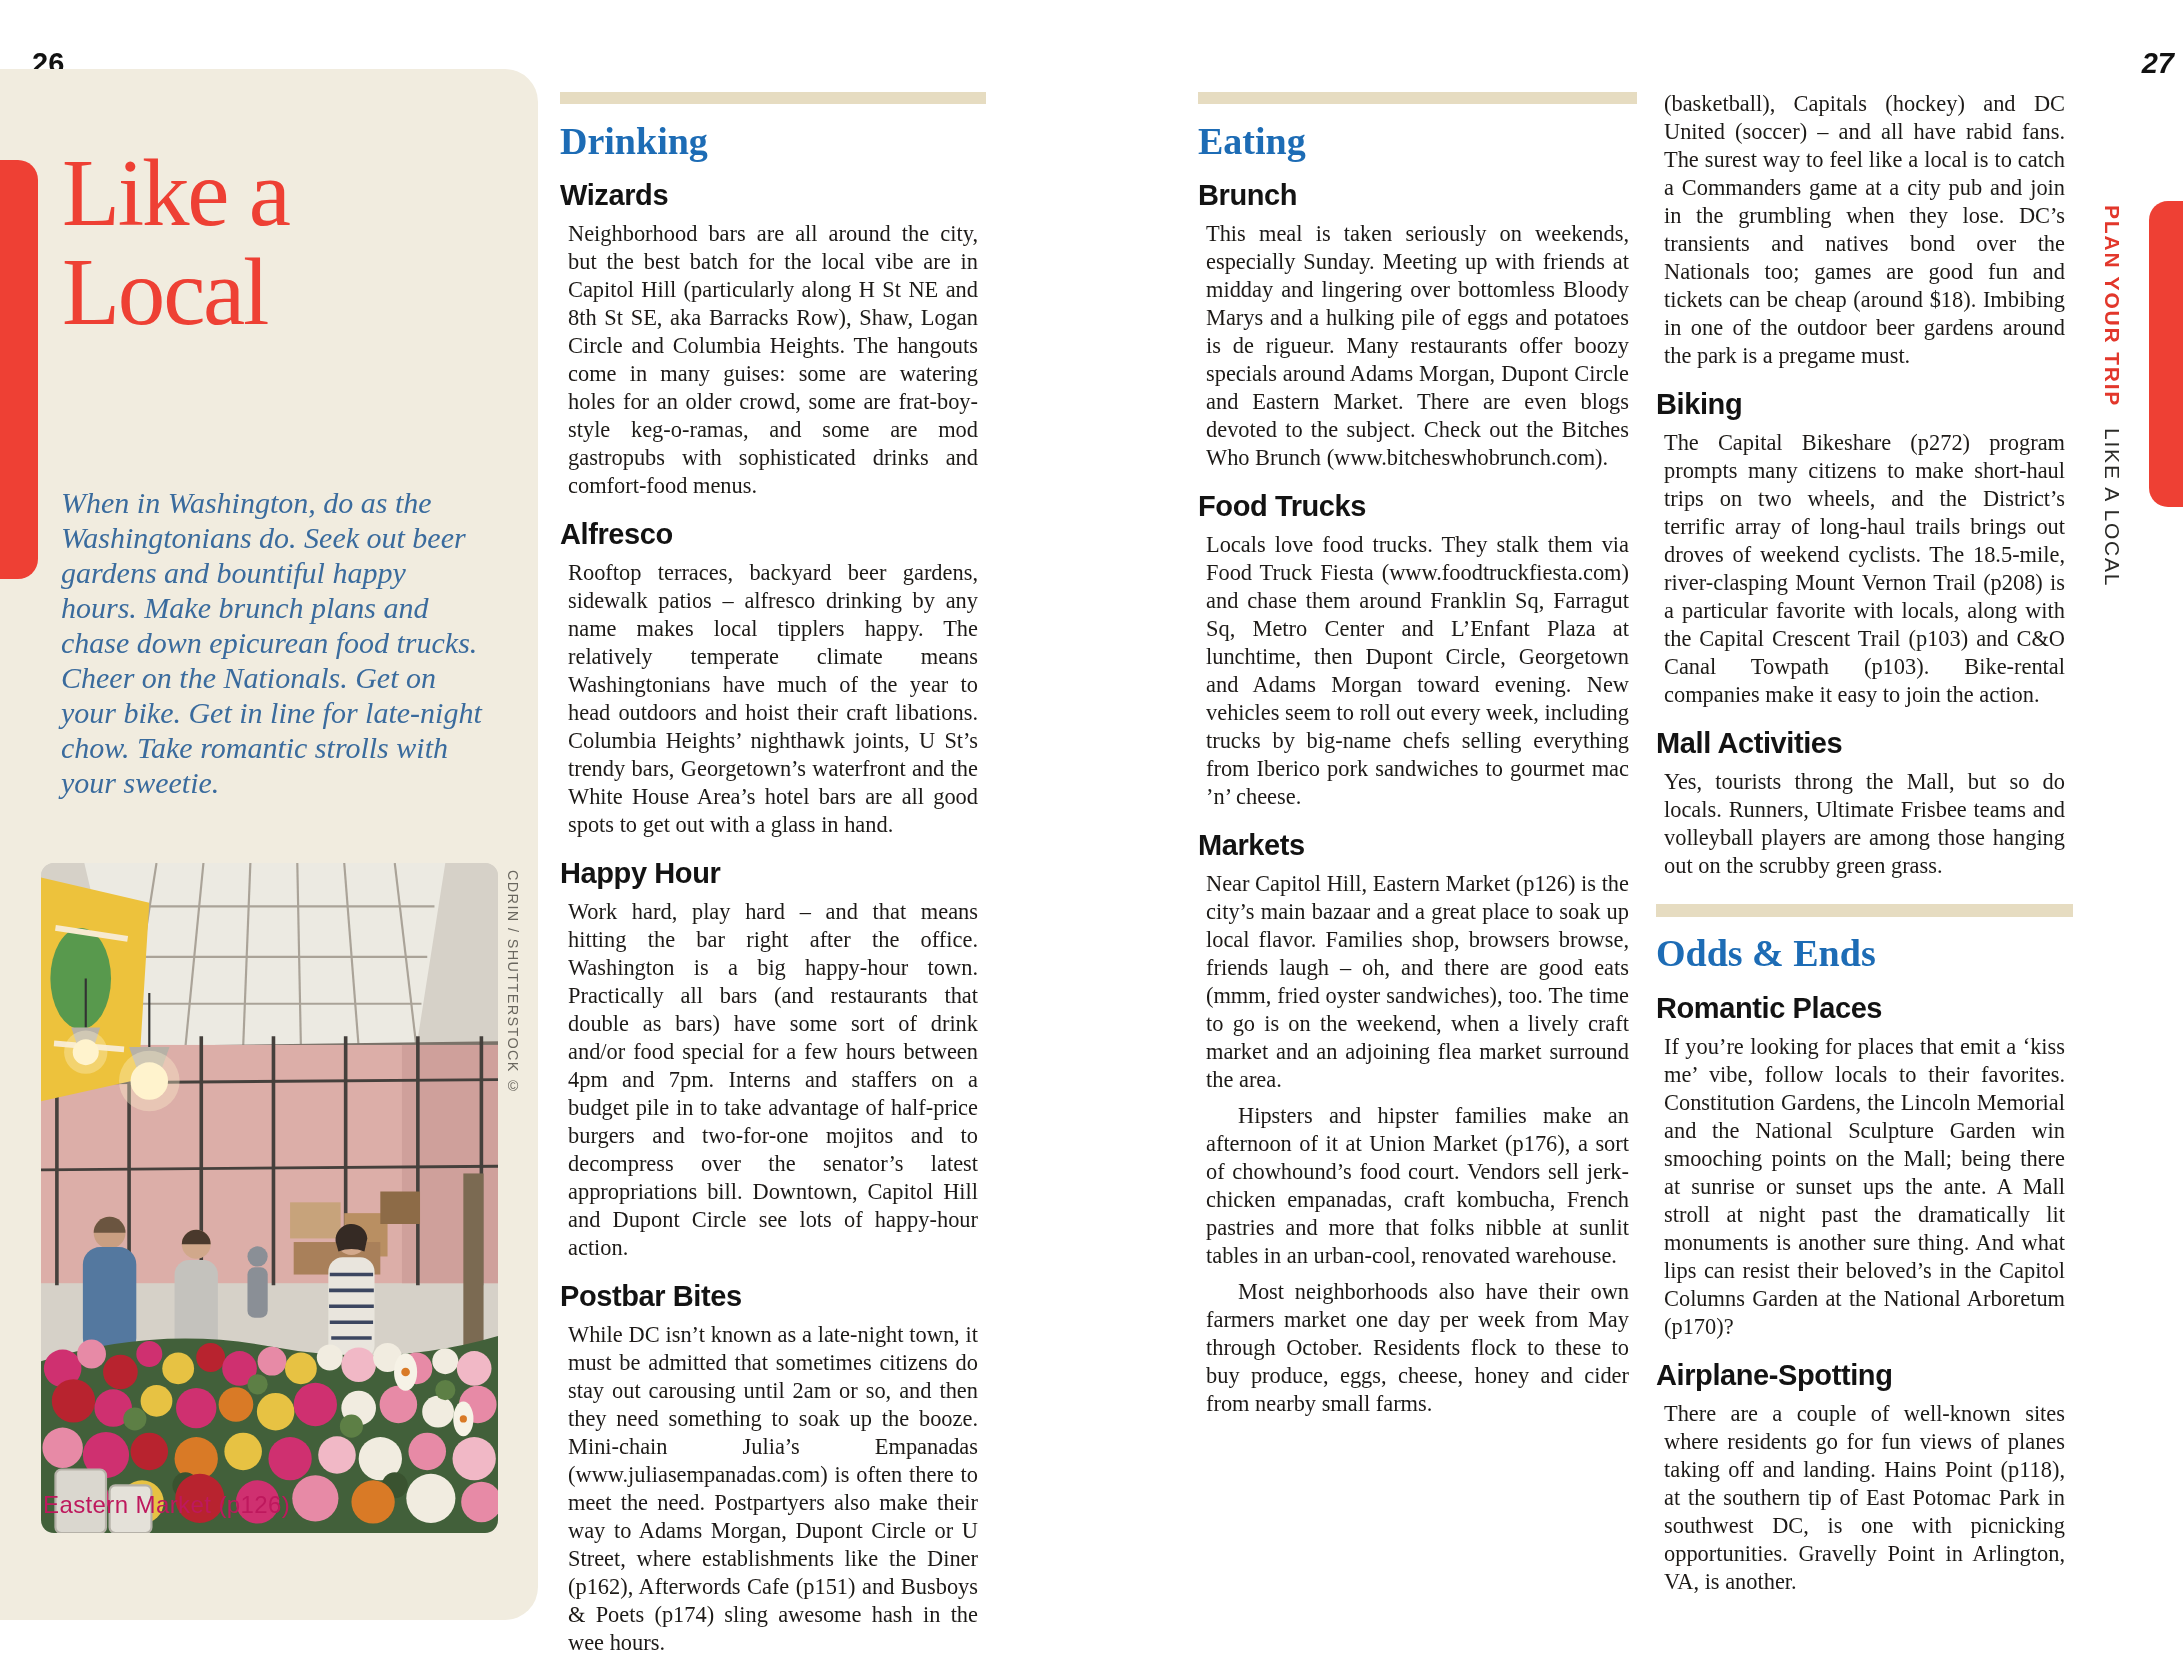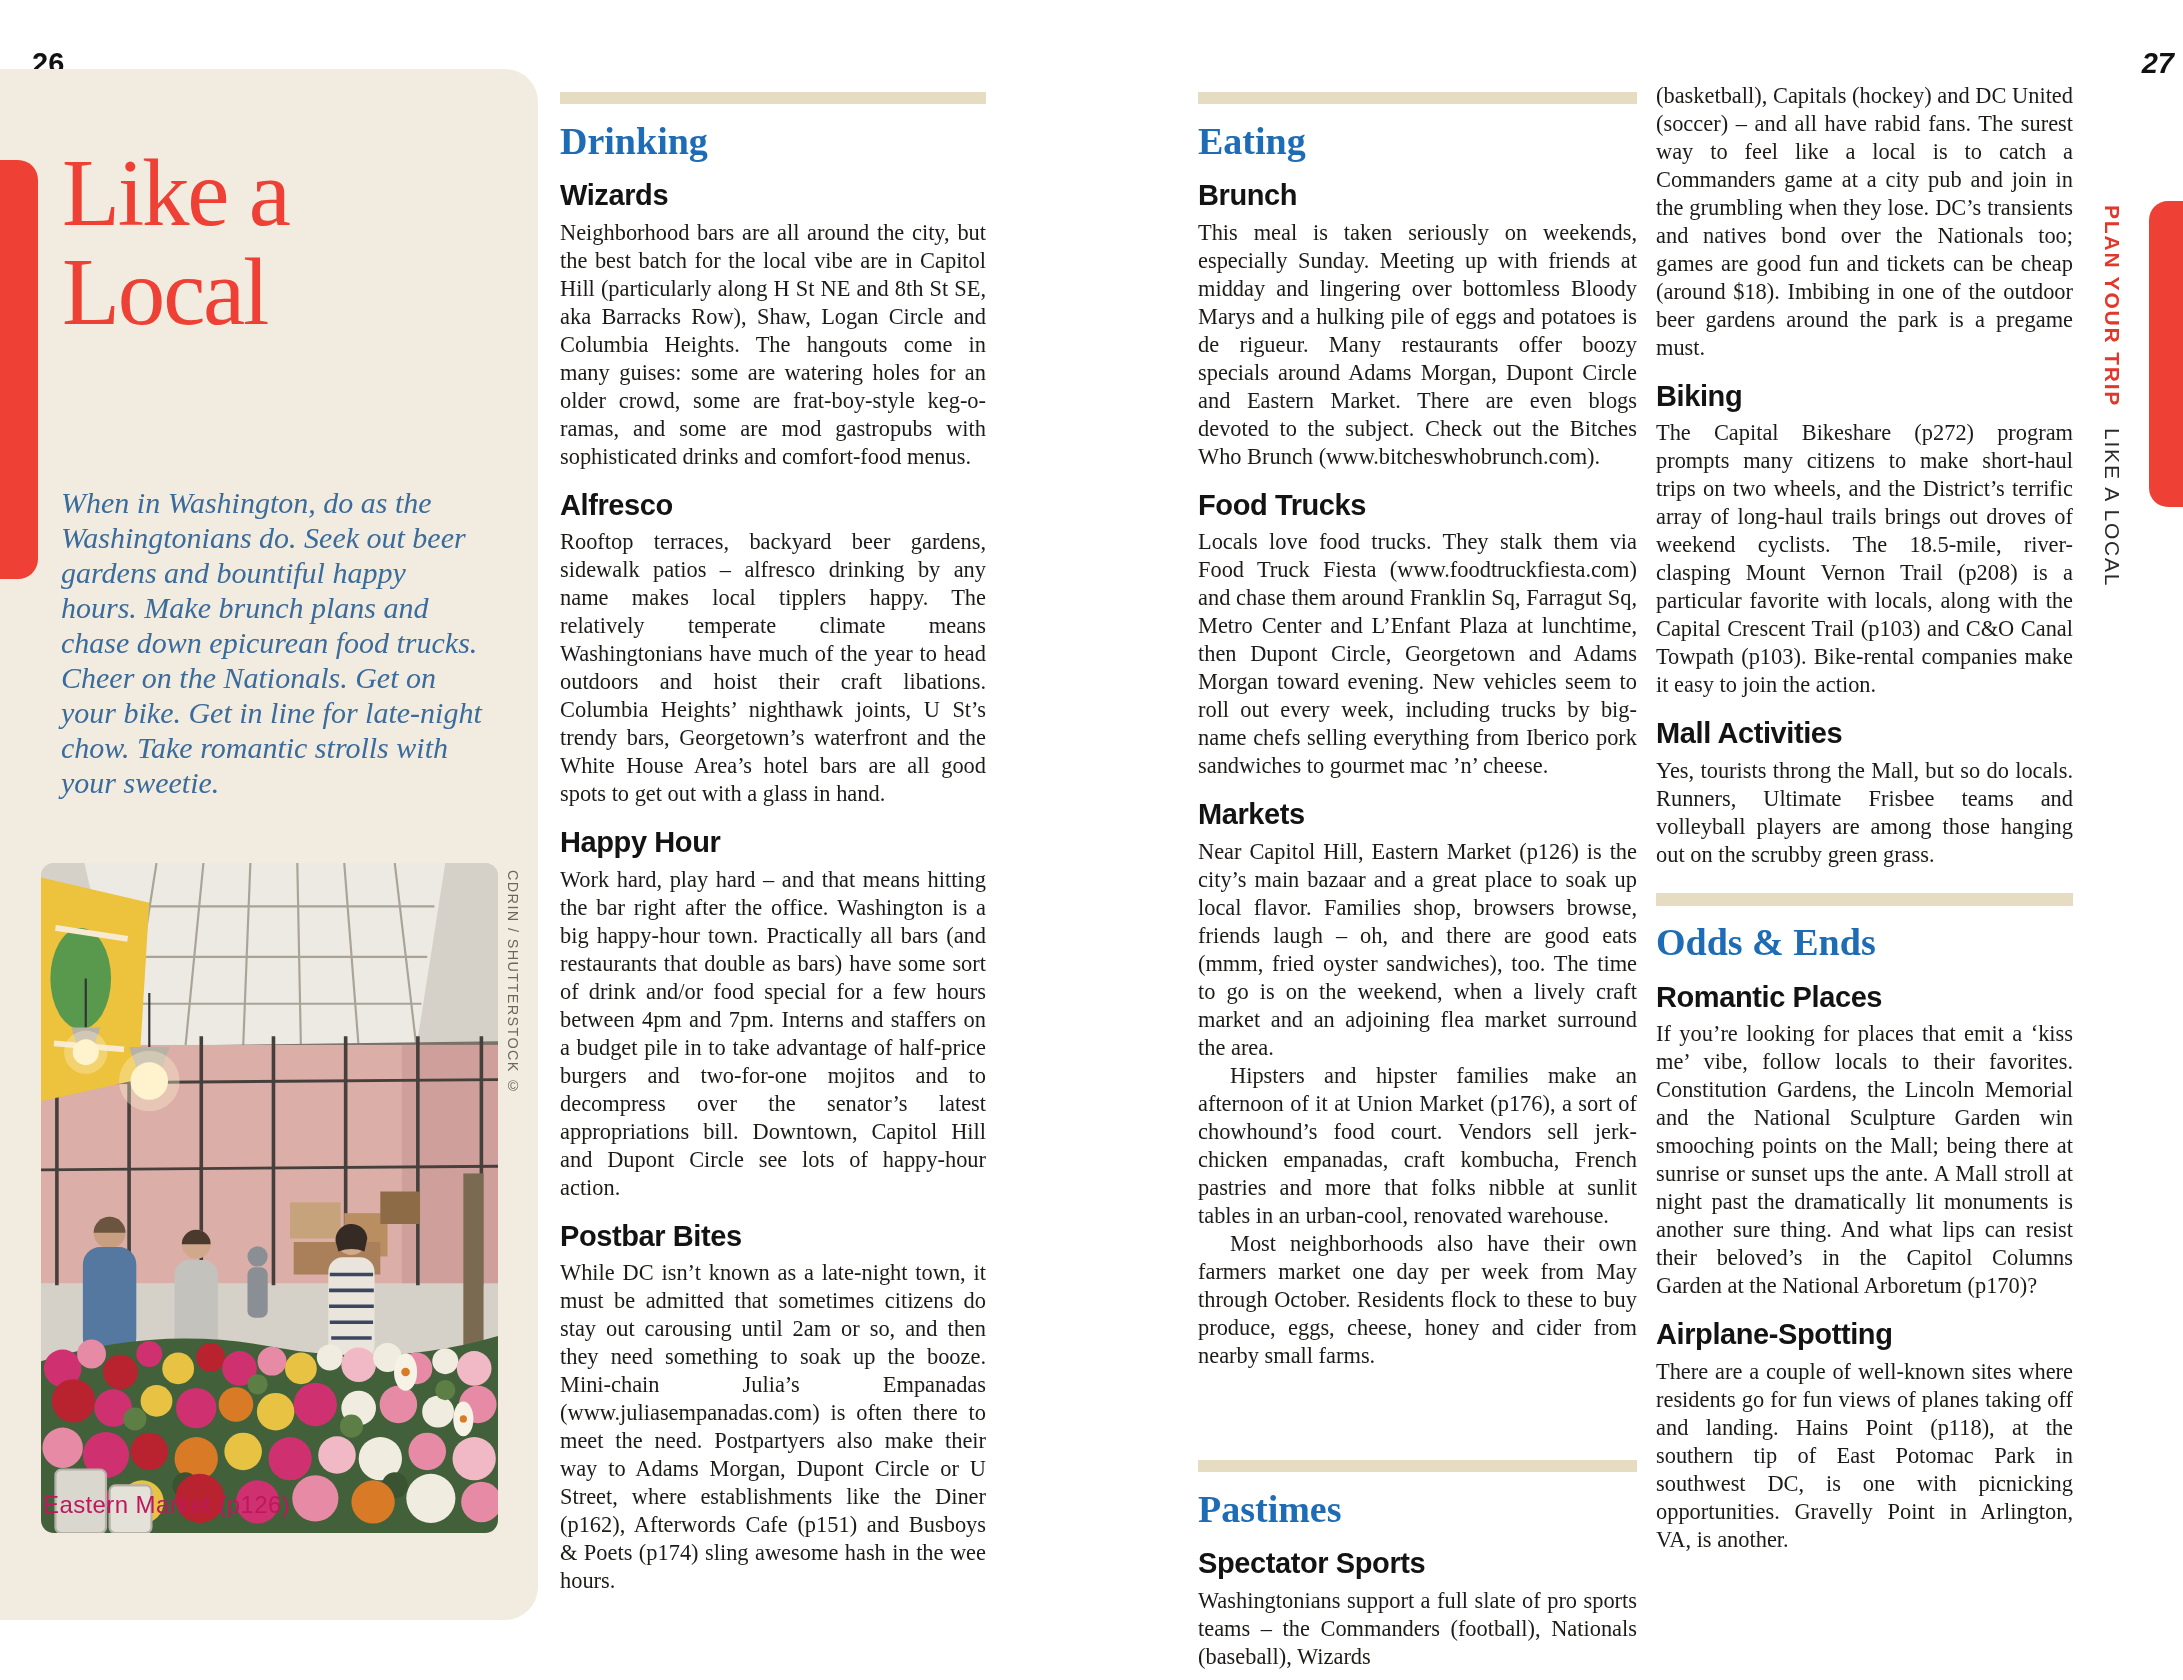--- a/index.html
+++ b/index.html
@@ -31,21 +31,21 @@
   .col{position:absolute;top:92px;}
   .col1{left:560px;width:426px;}
   .col2{left:1198px;width:439px;}
   .col3{left:1656px;top:82px;width:417px;}
   .pastimes-block{position:absolute;left:1198px;top:1460px;width:439px;}
   .rule{height:12.3px;background:#e6dcc1;}
   h2.section{margin:17.3px 0 10px;font-family:"Liberation Serif",serif;font-weight:700;
              font-size:38px;line-height:1.05;color:#1d6cb5;}
   h3.subhead{margin:19px 0 6.5px;font:700 29px/1.1 "Liberation Sans",sans-serif;
              letter-spacing:-0.4px;color:#131313;}
-  .col p, .pastimes-block p{margin:0;font-size:22.4px;line-height:28px;text-align:justify;color:#1d1a17;}
+  .col p, .pastimes-block p{margin:8px;font-size:22.4px;line-height:28px;text-align:justify;color:#1d1a17;}
   p.indent{text-indent:32px;}
   .col3 .rule{margin-top:24.5px;}
 
   
   .tab-bar{position:absolute;right:0;top:201px;width:34px;height:306px;background:#ee4034;
            border-radius:19px 0 0 19px;}
   .tab-text{position:absolute;left:2100px;top:205px;writing-mode:vertical-rl;
             font-family:"Liberation Sans",sans-serif;font-size:21px;letter-spacing:1.8px;white-space:nowrap;}
   .tab-plan{color:#e2372b;font-weight:700;}
   .tab-like{color:#2b2b28;font-weight:400;margin-top:13px;}
@@ -224,26 +224,20 @@
     <h3 class="subhead">Brunch</h3>
     <p>This meal is taken seriously on weekends, especially Sunday. Meeting up with friends at midday and lingering over bottomless Bloody Marys and a hulking pile of eggs and potatoes is de rigueur. Many restaurants offer boozy specials around Adams Morgan, Dupont Circle and Eastern Market. There are even blogs devoted to the subject. Check out the Bitches Who Brunch (www.bitcheswhobrunch.com).</p>
     <h3 class="subhead">Food Trucks</h3>
     <p>Locals love food trucks. They stalk them via Food Truck Fiesta (www.foodtruckfiesta.com) and chase them around Franklin Sq, Farragut Sq, Metro Center and L’Enfant Plaza at lunchtime, then Dupont Circle, Georgetown and Adams Morgan toward evening. New vehicles seem to roll out every week, including trucks by big-name chefs selling everything from Iberico pork sandwiches to gourmet mac ’n’ cheese.</p>
     <h3 class="subhead">Markets</h3>
     <p>Near Capitol Hill, Eastern Market (p126) is the city’s main bazaar and a great place to soak up local flavor. Families shop, browsers browse, friends laugh – oh, and there are good eats (mmm, fried oyster sandwiches), too. The time to go is on the weekend, when a lively craft market and an adjoining flea market surround the area.</p>
     <p class="indent">Hipsters and hipster families make an afternoon of it at Union Market (p176), a sort of chowhound’s food court. Vendors sell jerk-chicken empanadas, craft kombucha, French pastries and more that folks nibble at sunlit tables in an urban-cool, renovated warehouse.</p>
     <p class="indent">Most neighborhoods also have their own farmers market one day per week from May through October. Residents flock to these to buy produce, eggs, cheese, honey and cider from nearby small farms.</p>
   </section>
 
-  <section class="pastimes-block">
-    <div class="rule"></div>
-    <h2 class="section">Pastimes</h2>
-    <h3 class="subhead">Spectator Sports</h3>
-    <p>Washingtonians support a full slate of pro sports teams – the Commanders (football), Nationals (baseball), Wizards</p>
-  </section>
 
   <section class="col col3">
     <p>(basketball), Capitals (hockey) and DC United (soccer) – and all have rabid fans. The surest way to feel like a local is to catch a Commanders game at a city pub and join in the grumbling when they lose. DC’s transients and natives bond over the Nationals too; games are good fun and tickets can be cheap (around $18). Imbibing in one of the outdoor beer gardens around the park is a pregame must.</p>
     <h3 class="subhead">Biking</h3>
     <p>The Capital Bikeshare (p272) program prompts many citizens to make short-haul trips on two wheels, and the District’s terrific array of long-haul trails brings out droves of weekend cyclists. The 18.5-mile, river-clasping Mount Vernon Trail (p208) is a particular favorite with locals, along with the Capital Crescent Trail (p103) and C&amp;O Canal Towpath (p103). Bike-rental companies make it easy to join the action.</p>
     <h3 class="subhead">Mall Activities</h3>
     <p>Yes, tourists throng the Mall, but so do locals. Runners, Ultimate Frisbee teams and volleyball players are among those hanging out on the scrubby green grass.</p>
     <div class="rule"></div>
     <h2 class="section">Odds &amp; Ends</h2>
     <h3 class="subhead">Romantic Places</h3>

